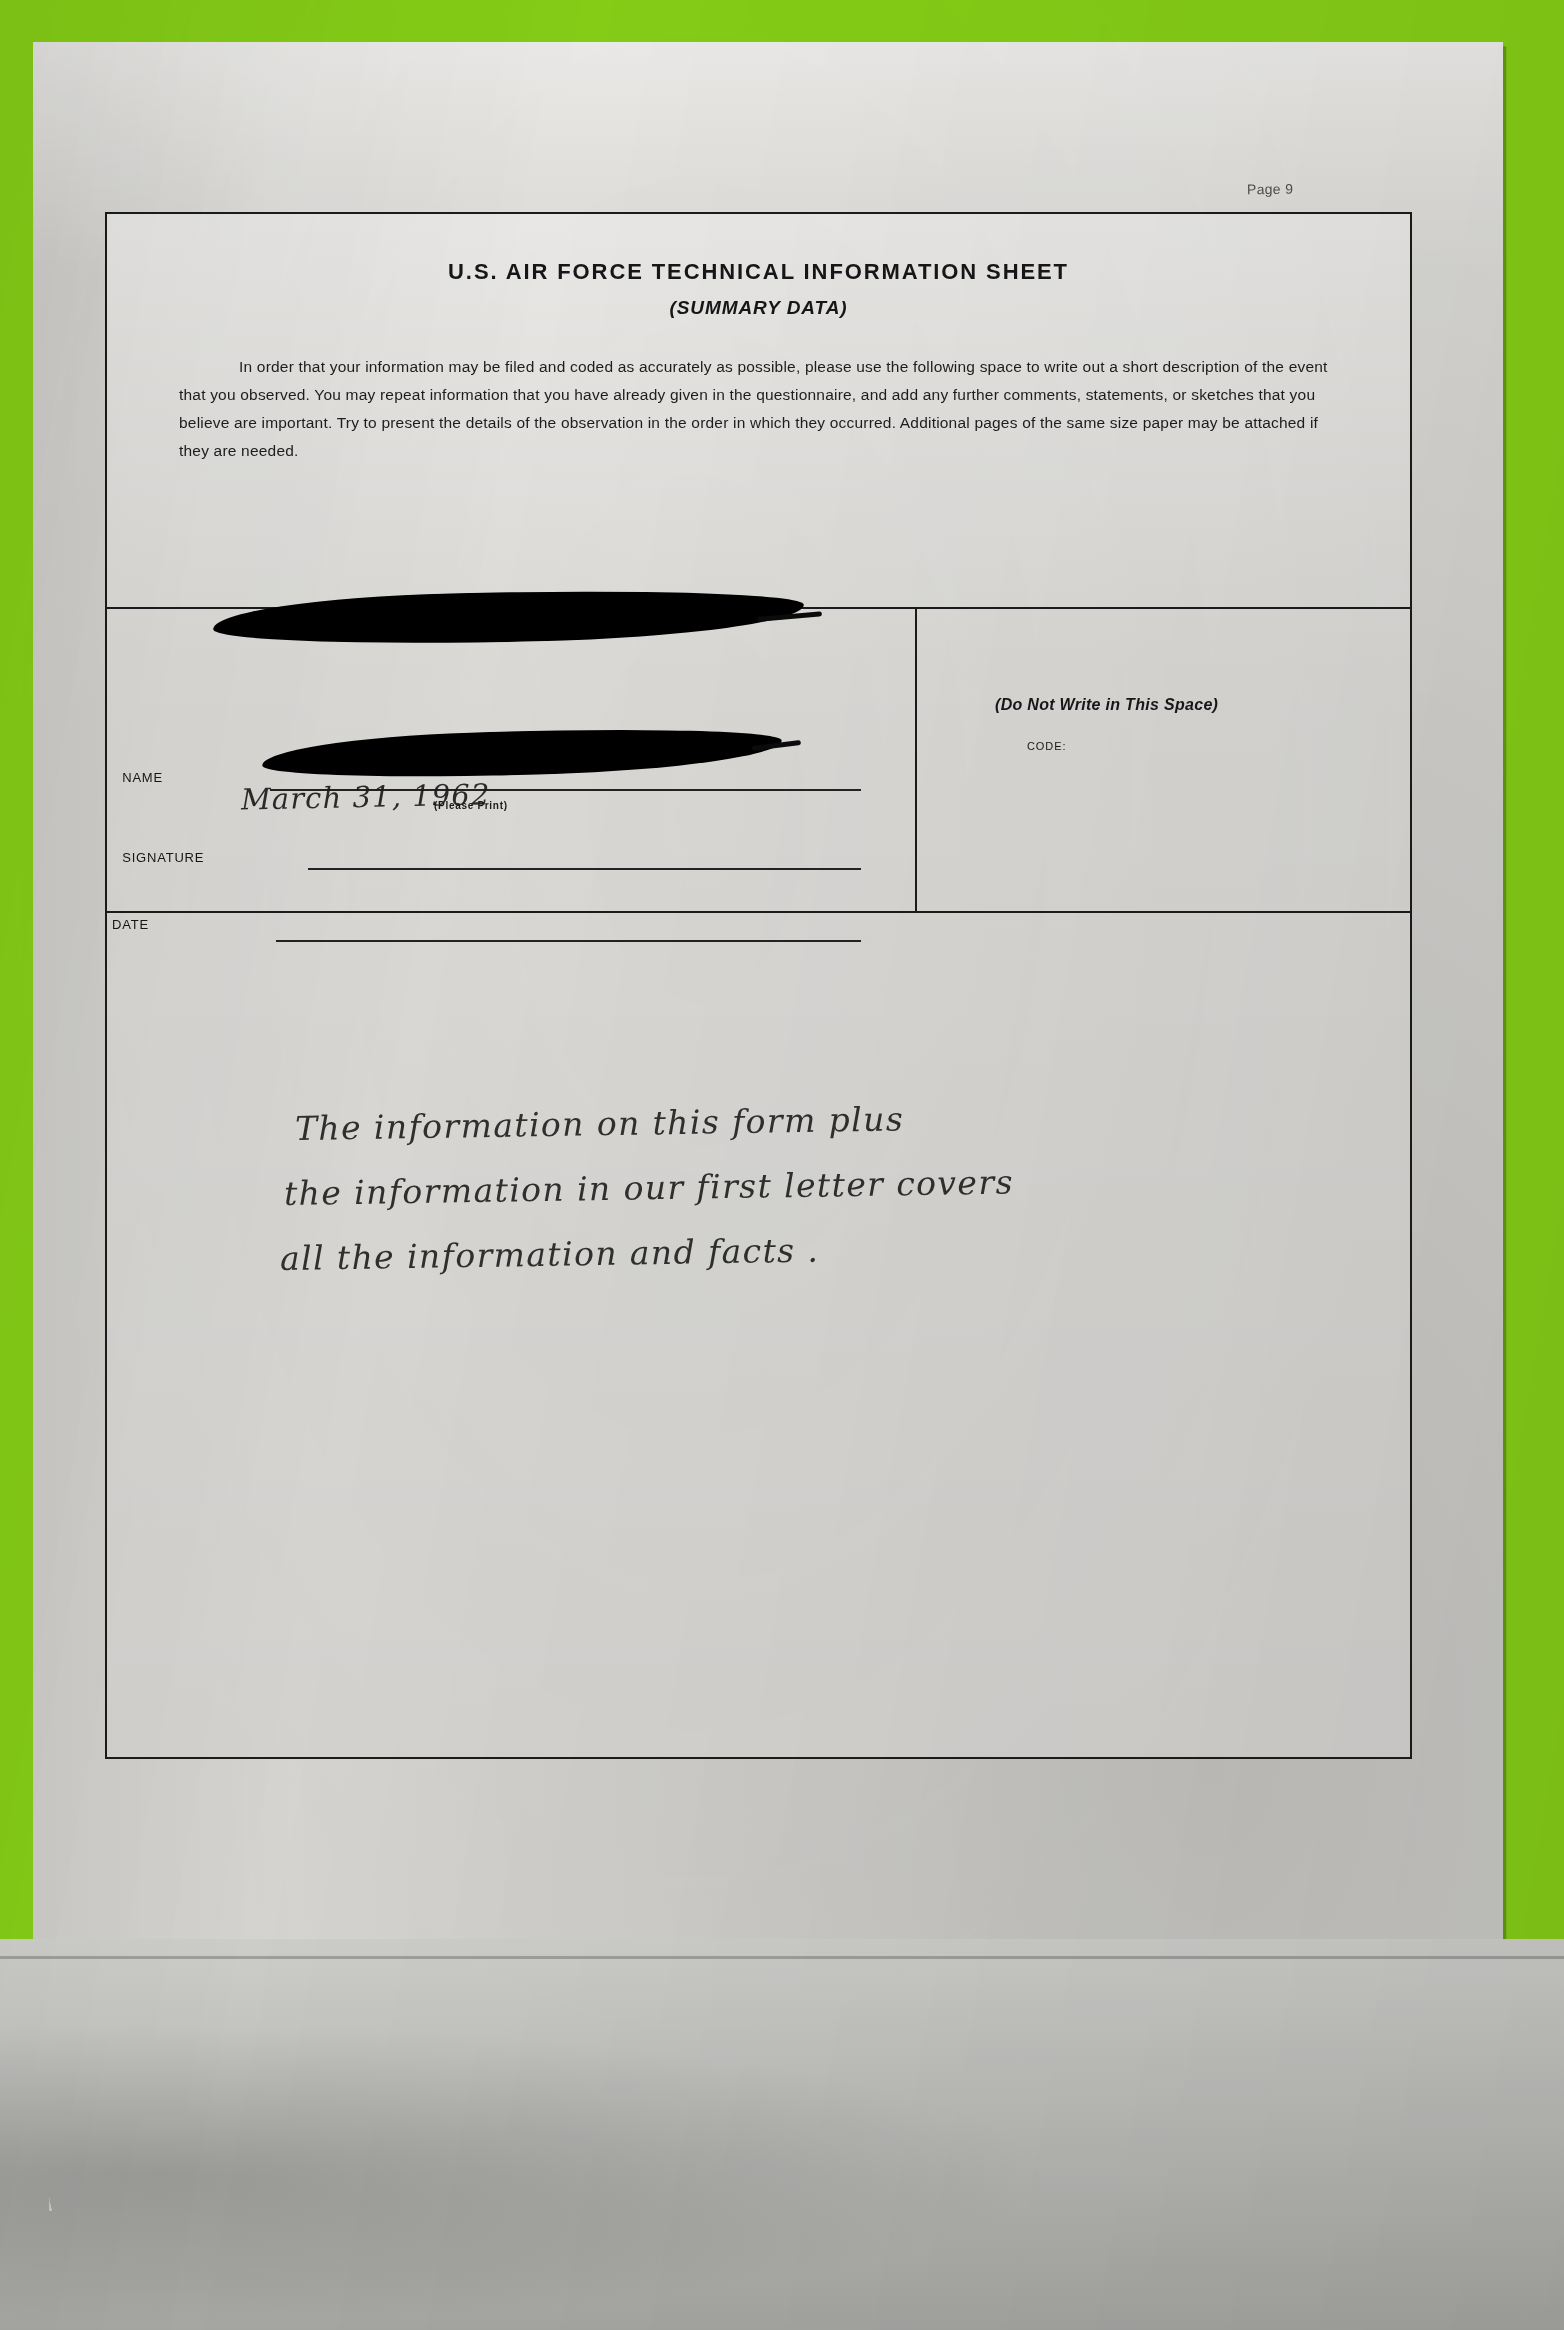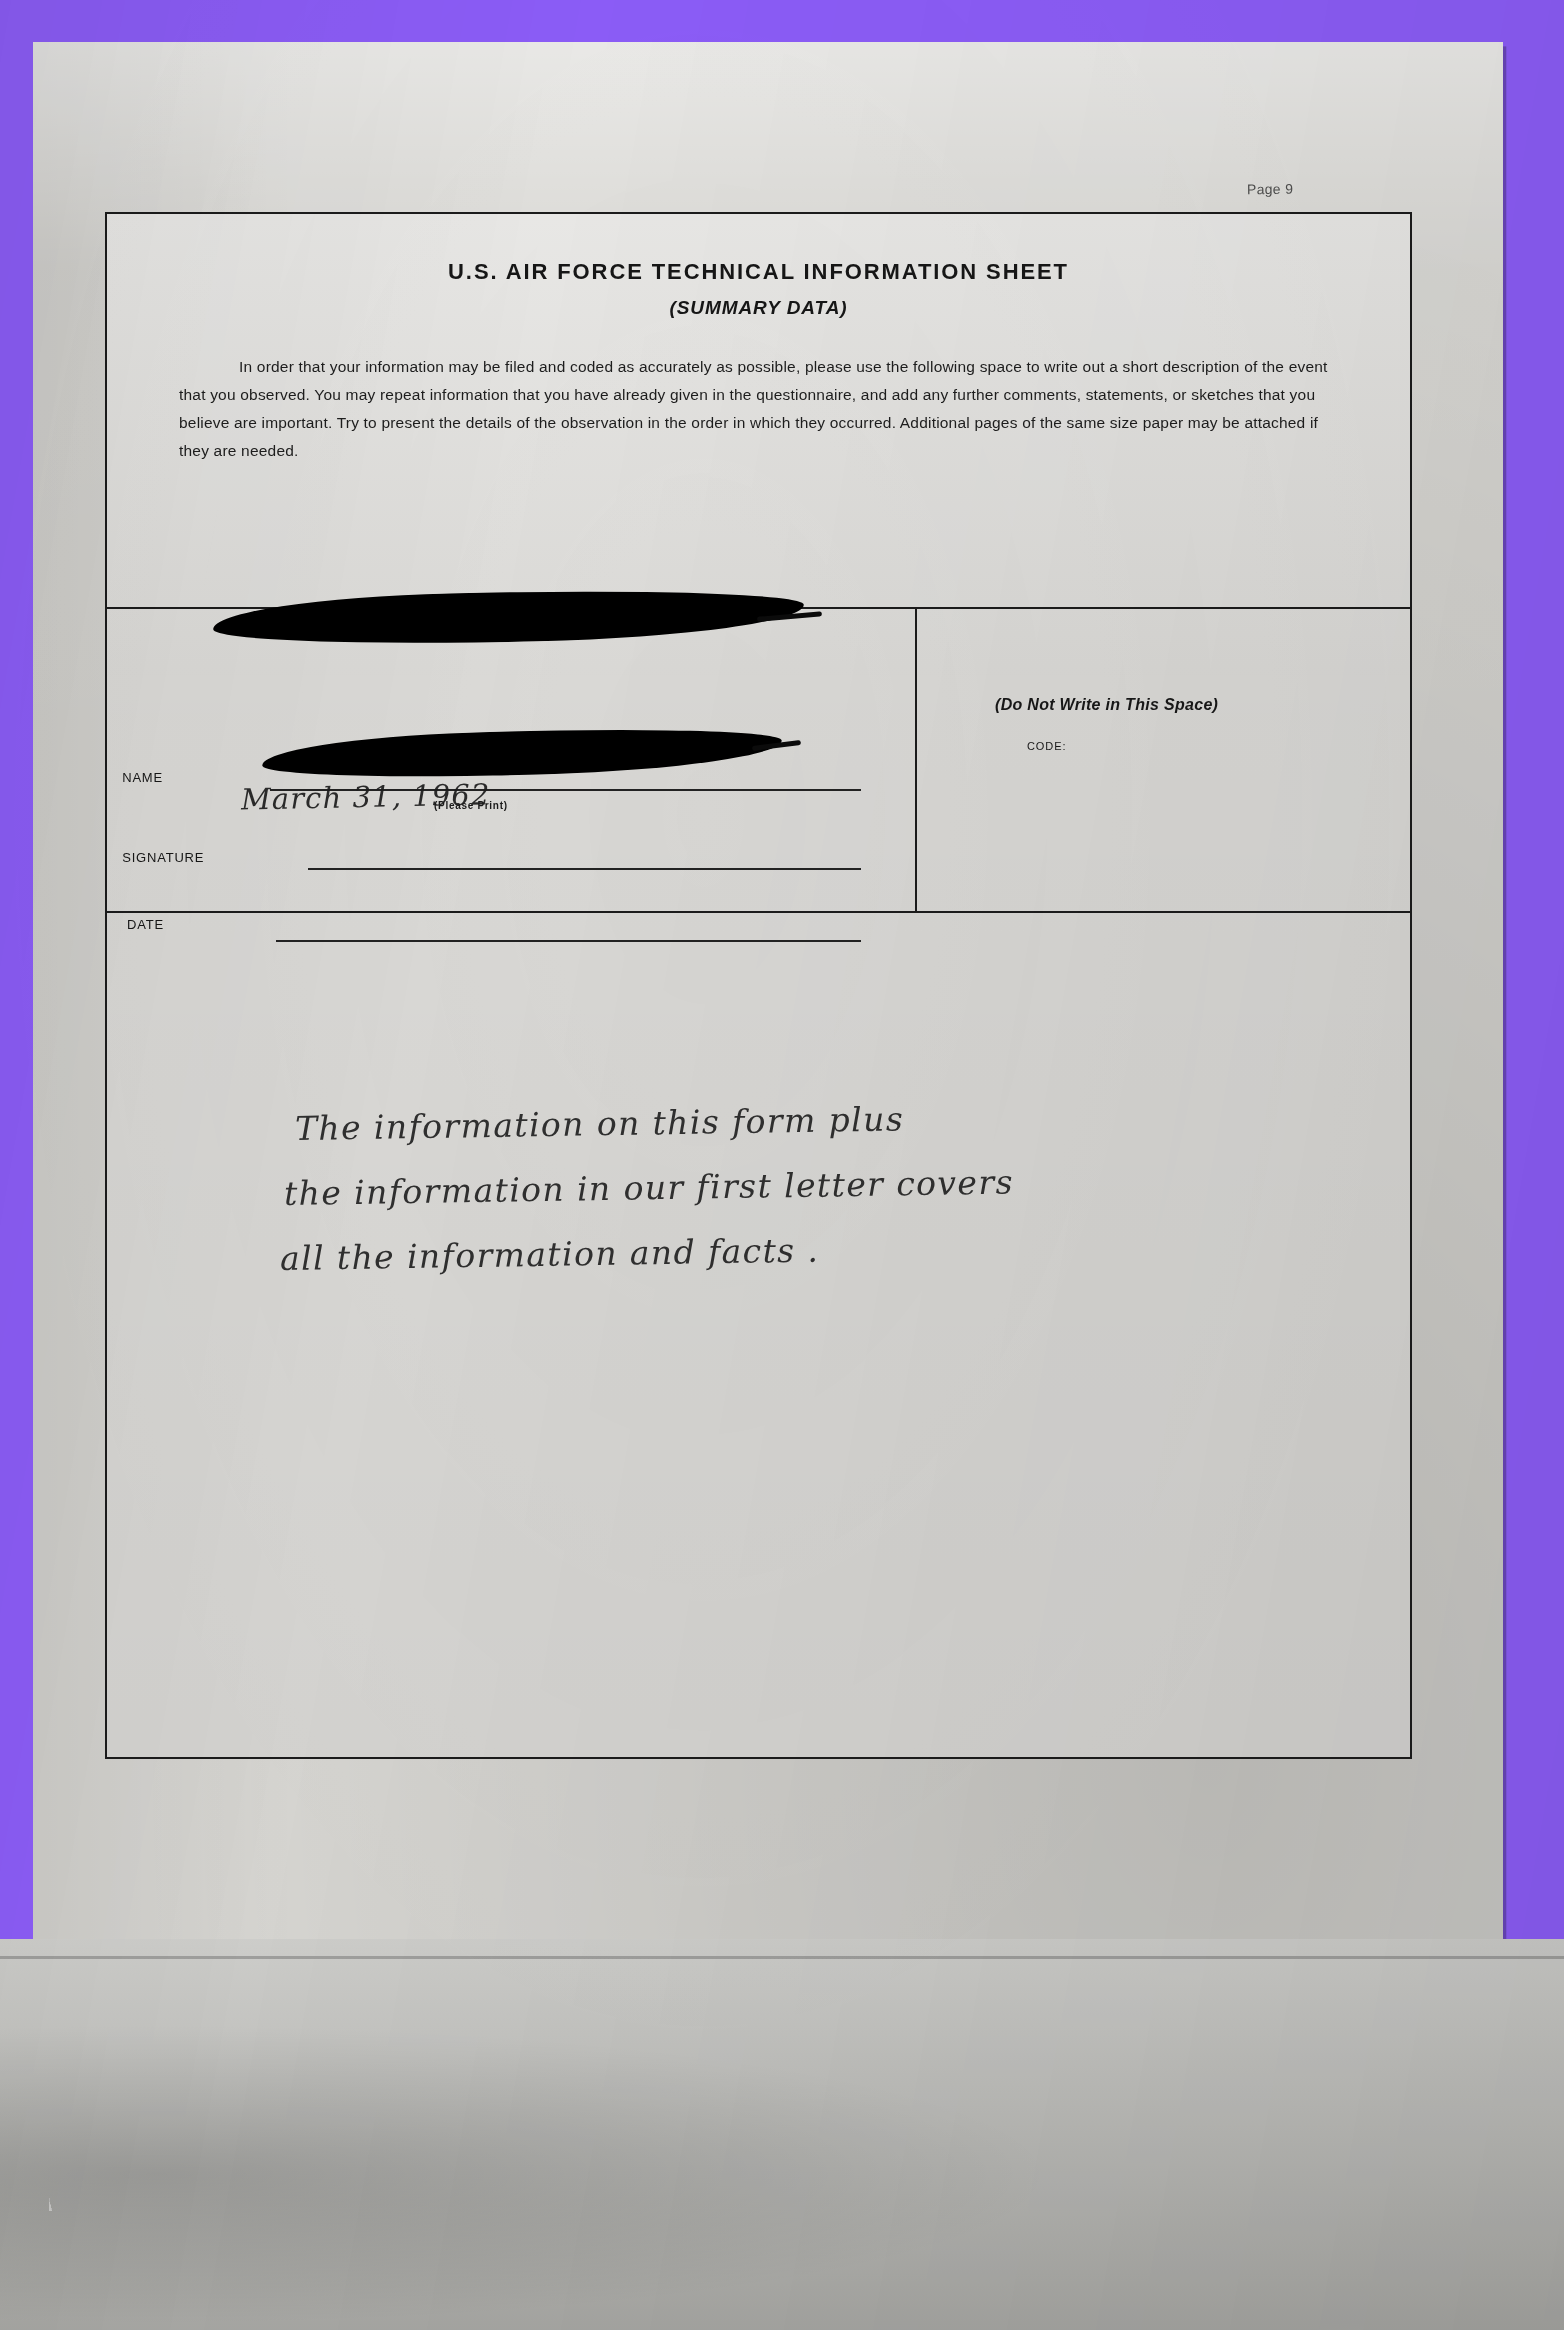--- a/index.html
+++ b/index.html
@@ -12,21 +12,21 @@
     height: 2330px;
     font-family: "Liberation Sans", sans-serif;
     overflow: hidden;
   }
 
   
   .scan {
     position: relative;
     width: 1564px;
     height: 2330px;
-    background: #8b5cf6;
+    background: #84cc16;
   }
   .scan::after {
     
     content: "";
     position: absolute;
     inset: 0;
     pointer-events: none;
     background:
       radial-gradient(ellipse at 45% 35%, rgba(255,255,255,0.035) 0%, rgba(0,0,0,0) 60%),
       linear-gradient(100deg, rgba(0,0,0,0.10) 0%, rgba(0,0,0,0) 30%, rgba(0,0,0,0.12) 100%);
@@ -346,21 +346,21 @@
       <div class="divider-v"></div>
 
       <div class="id-block">
         <div class="fld-label" style="left:15.2px; top:163px;">NAME</div>
         <div class="fld-line" style="left:163px; top:182px; width:591px;"></div>
         <div class="please-print" style="left:327px; top:193px;">(Please Print)</div>
 
         <div class="fld-label" style="left:15.2px; top:243px;">SIGNATURE</div>
         <div class="fld-line" style="left:201px; top:261px; width:553px;"></div>
 
-        <div class="fld-label" style="left:20px; top:310px;">DATE</div>
+        <div class="fld-label" style="left:5px; top:310px;">DATE</div>
         <div class="fld-line" style="left:169px; top:333px; width:585px;"></div>
       </div>
 
       <div class="dnw">(Do Not Write in This Space)</div>
       <div class="code-label">CODE:</div>
 
       <div class="narrative">
         <div class="line l1">The information on this form plus</div>
         <div class="line l2">the information in our first letter covers</div>
         <div class="line l3">all the information and facts .</div>

